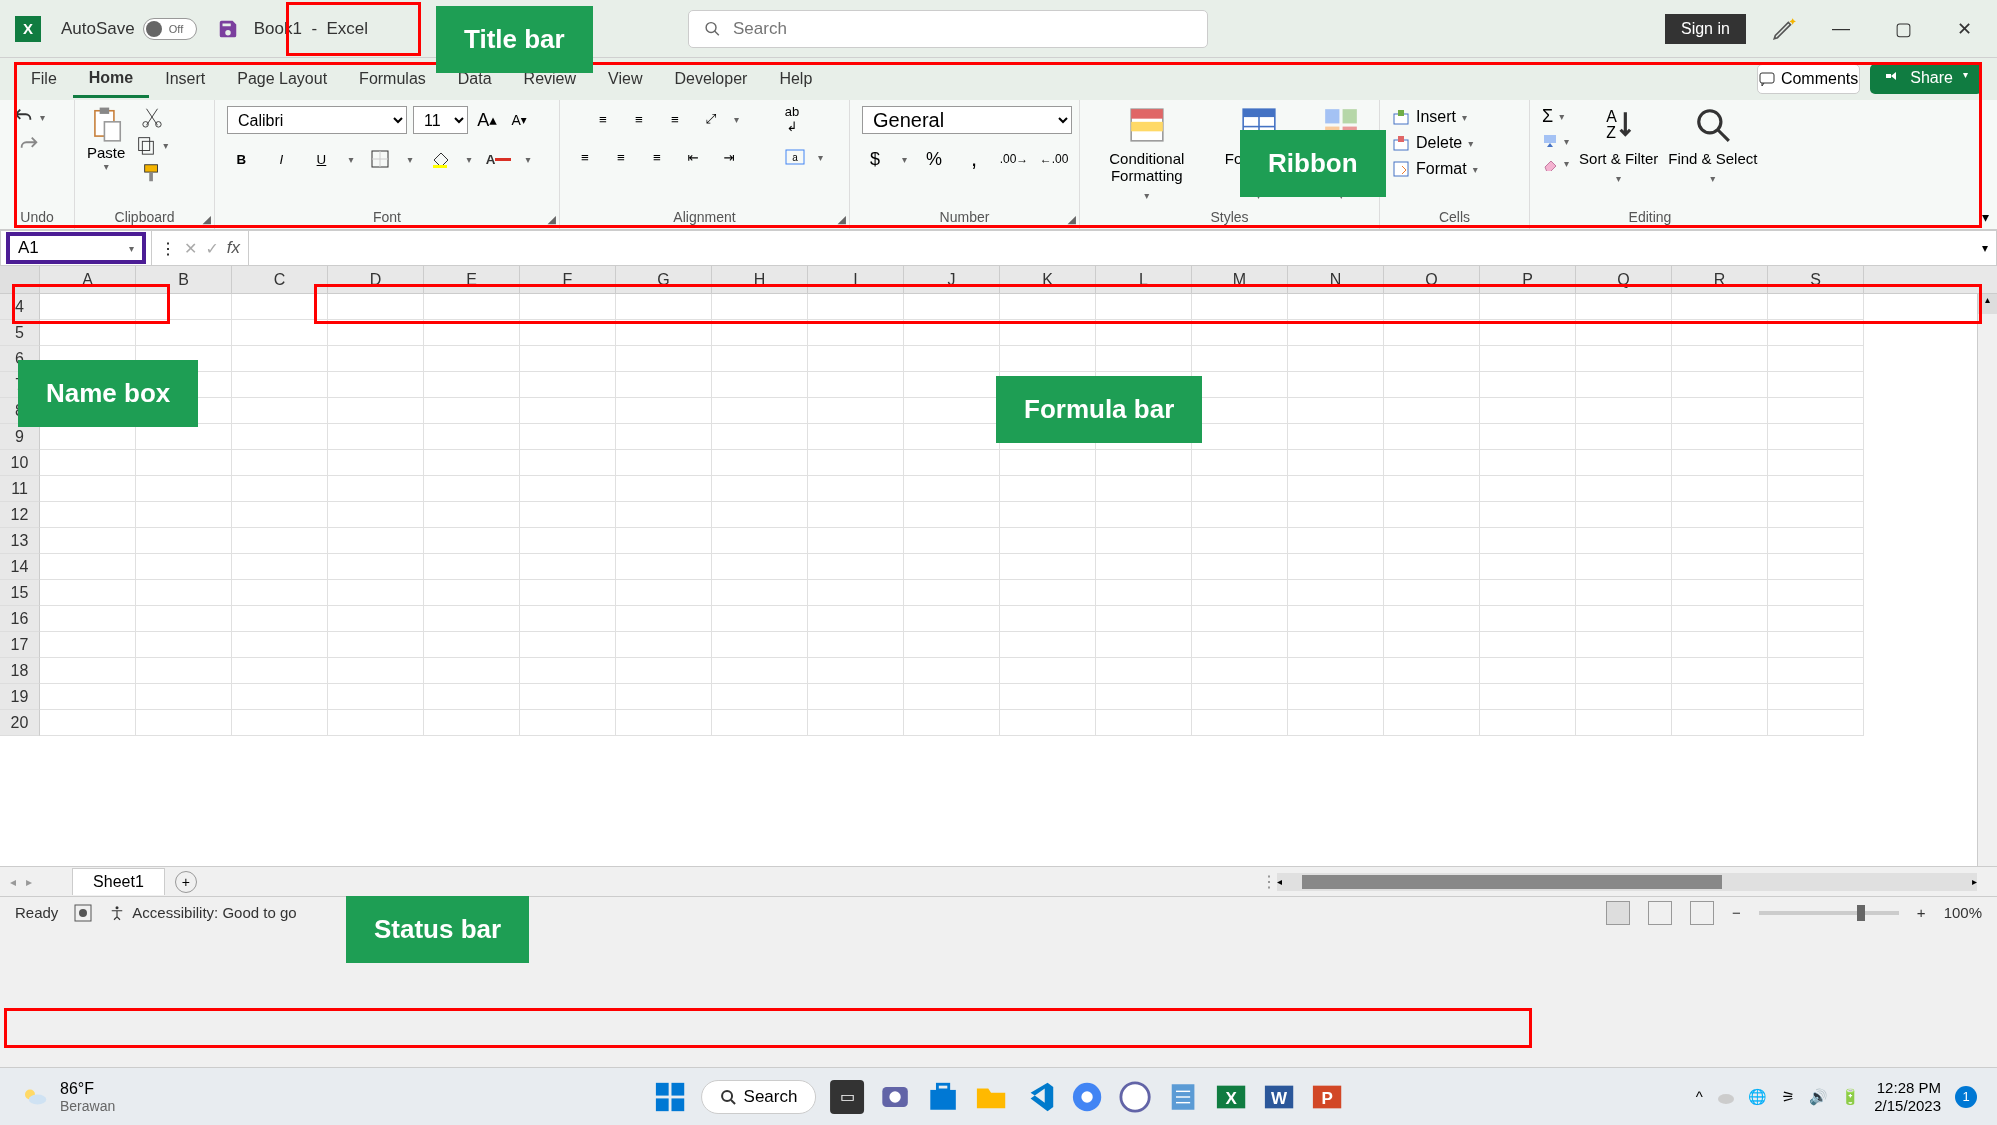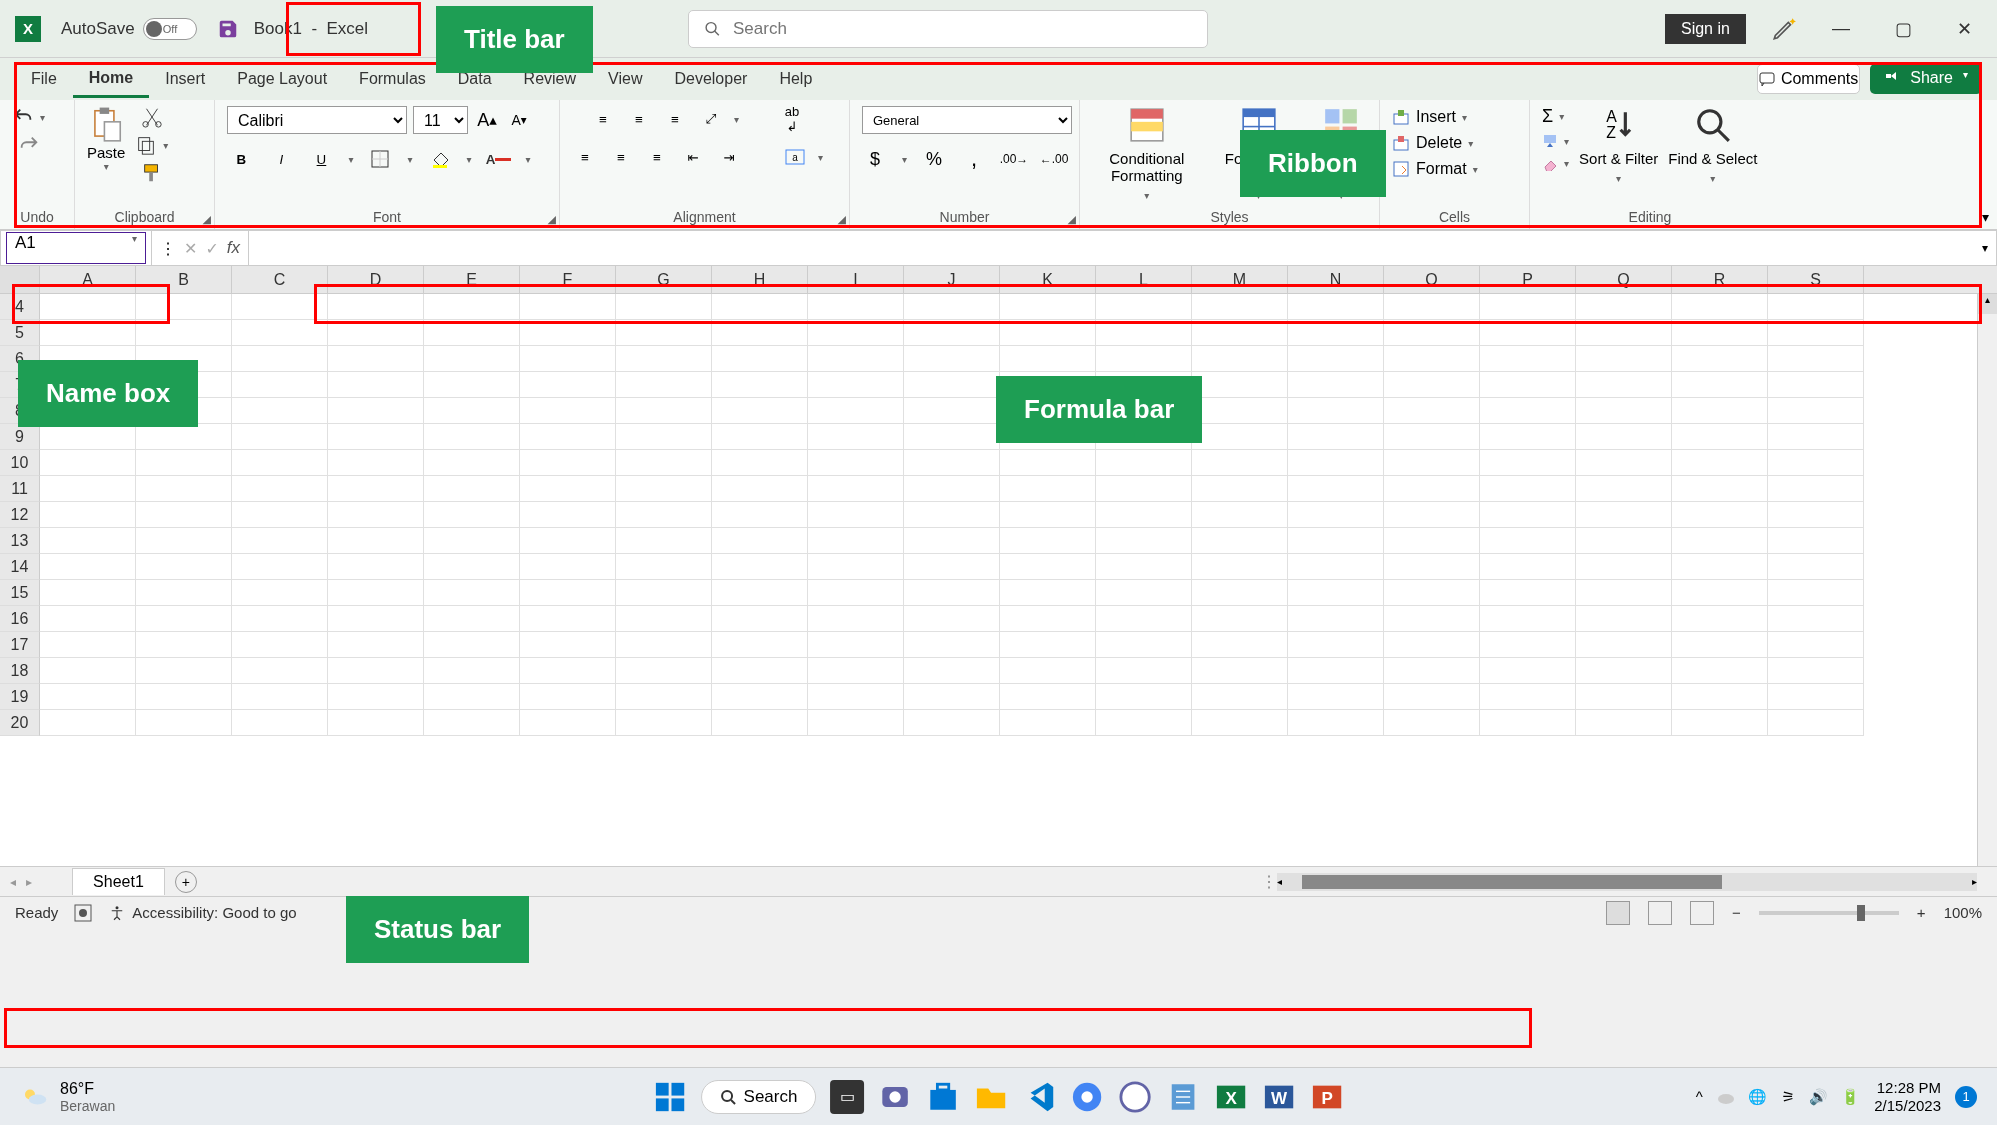--- a/index.html
+++ b/index.html
@@ -4,21 +4,21 @@
 <style>
 * { margin:0; padding:0; box-sizing:border-box; font-family:'Segoe UI',Arial,sans-serif; }
 body { width:1997px; height:1125px; background:#f0f0f0; overflow:hidden; position:relative; }
 
 
 .title-bar { height:58px; background:#e8efe9; display:flex; align-items:center; padding:0 15px; border-bottom:1px solid #d0d0d0; position:relative; }
 .excel-icon { width:26px; height:26px; background:#107c41; color:#fff; display:flex; align-items:center; justify-content:center; font-weight:bold; font-size:15px; margin-right:20px; }
 .autosave { display:flex; align-items:center; font-size:17px; color:#333; margin-right:10px; }
 .toggle { width:54px; height:22px; background:#fff; border:1px solid #999; border-radius:11px; display:flex; align-items:center; padding:2px; margin-left:8px; }
 .toggle-knob { width:16px; height:16px; background:#666; border-radius:50%; }
-.toggle-label { font-size:11px; color:#666; margin-left:1px; }
+.toggle-label { font-size:11px; color:#666; margin-left:7px; }
 .save-icon { width:22px; height:22px; color:#7b3f9e; margin:0 10px; }
 .doc-title { font-size:17px; color:#333; margin-left:5px; }
 .search-box { display:flex; align-items:center; background:#fff; border:1px solid #ccc; border-radius:5px; height:38px; width:520px; margin-left:320px; padding:0 15px; }
 .search-box svg { width:18px; height:18px; color:#666; }
 .search-box input { border:none; outline:none; font-size:17px; color:#666; margin-left:12px; width:100%; }
 .title-right { position:absolute; right:15px; display:flex; align-items:center; gap:25px; }
 .signin-btn { background:#333; color:#fff; padding:6px 16px; font-size:16px; border:none; }
 .pen-icon { width:26px; height:26px; }
 .win-ctrl { font-size:18px; color:#333; cursor:pointer; padding:5px 10px; }
 
@@ -35,29 +35,29 @@
 .rgroup { border-right:1px solid #ddd; padding:6px 12px 4px 12px; display:flex; flex-direction:column; justify-content:space-between; position:relative; }
 .rgroup-label { font-size:14px; color:#555; text-align:center; margin-top:auto; }
 .rgroup-body { display:flex; gap:10px; align-items:flex-start; flex:1; }
 .rcol { display:flex; flex-direction:column; gap:6px; align-items:center; }
 .rrow { display:flex; gap:6px; align-items:center; }
 .ricon { width:22px; height:22px; display:flex; align-items:center; justify-content:center; }
 .ricon-lg { width:38px; height:38px; }
 .dd { font-size:10px; color:#666; }
 .paste-btn { display:flex; flex-direction:column; align-items:center; font-size:15px; }
 .font-sel { border:1px solid #999; height:28px; font-size:16px; padding:0 6px; background:#fff; }
-.fmt-sel { border:1px solid #999; height:28px; font-size:13px; padding:0 6px; background:#fff; width:210px; }
+.fmt-sel { border:1px solid #999; height:28px; font-size:20px; padding:0 6px; background:#fff; width:210px; }
 .btn-sm { width:26px; height:26px; display:flex; align-items:center; justify-content:center; border:none; background:transparent; cursor:pointer; }
 .cells-row { display:flex; align-items:center; gap:6px; font-size:16px; padding:2px 0; }
 .launcher { position:absolute; bottom:3px; right:3px; font-size:11px; color:#666; }
 .collapse-ribbon { position:absolute; right:8px; bottom:4px; font-size:14px; }
 
 
 .formula-bar { height:36px; background:#fff; border:1px solid #ccc; display:flex; align-items:center; }
-.name-box { width:140px; height:32px; border:1px solid #4c1d95; display:flex; align-items:flex-start; justify-content:space-between; padding:0 8px; font-size:17px; margin:0 5px; }
+.name-box { width:140px; height:32px; border:4px solid #4c1d95; display:flex; align-items:center; justify-content:space-between; padding:0 8px; font-size:17px; margin:0 5px; }
 .fb-btns { display:flex; gap:8px; padding:0 8px; border-left:1px solid #ccc; border-right:1px solid #ccc; height:100%; align-items:center; }
 .fx { font-style:italic; font-size:17px; color:#555; }
 .formula-input { flex:1; border:none; outline:none; height:100%; padding:0 10px; font-size:16px; }
 .fb-expand { padding:0 8px; font-size:12px; }
 
 
 .grid-area { position:relative; background:#fff; }
 .col-headers { display:flex; height:28px; background:#e8e8e8; border-bottom:1px solid #ccc; }
 .corner { width:40px; border-right:1px solid #ccc; background:#e0e0e0; }
 .col-h { width:96px; text-align:center; font-size:16px; color:#333; border-right:1px solid #ccc; line-height:28px; }

